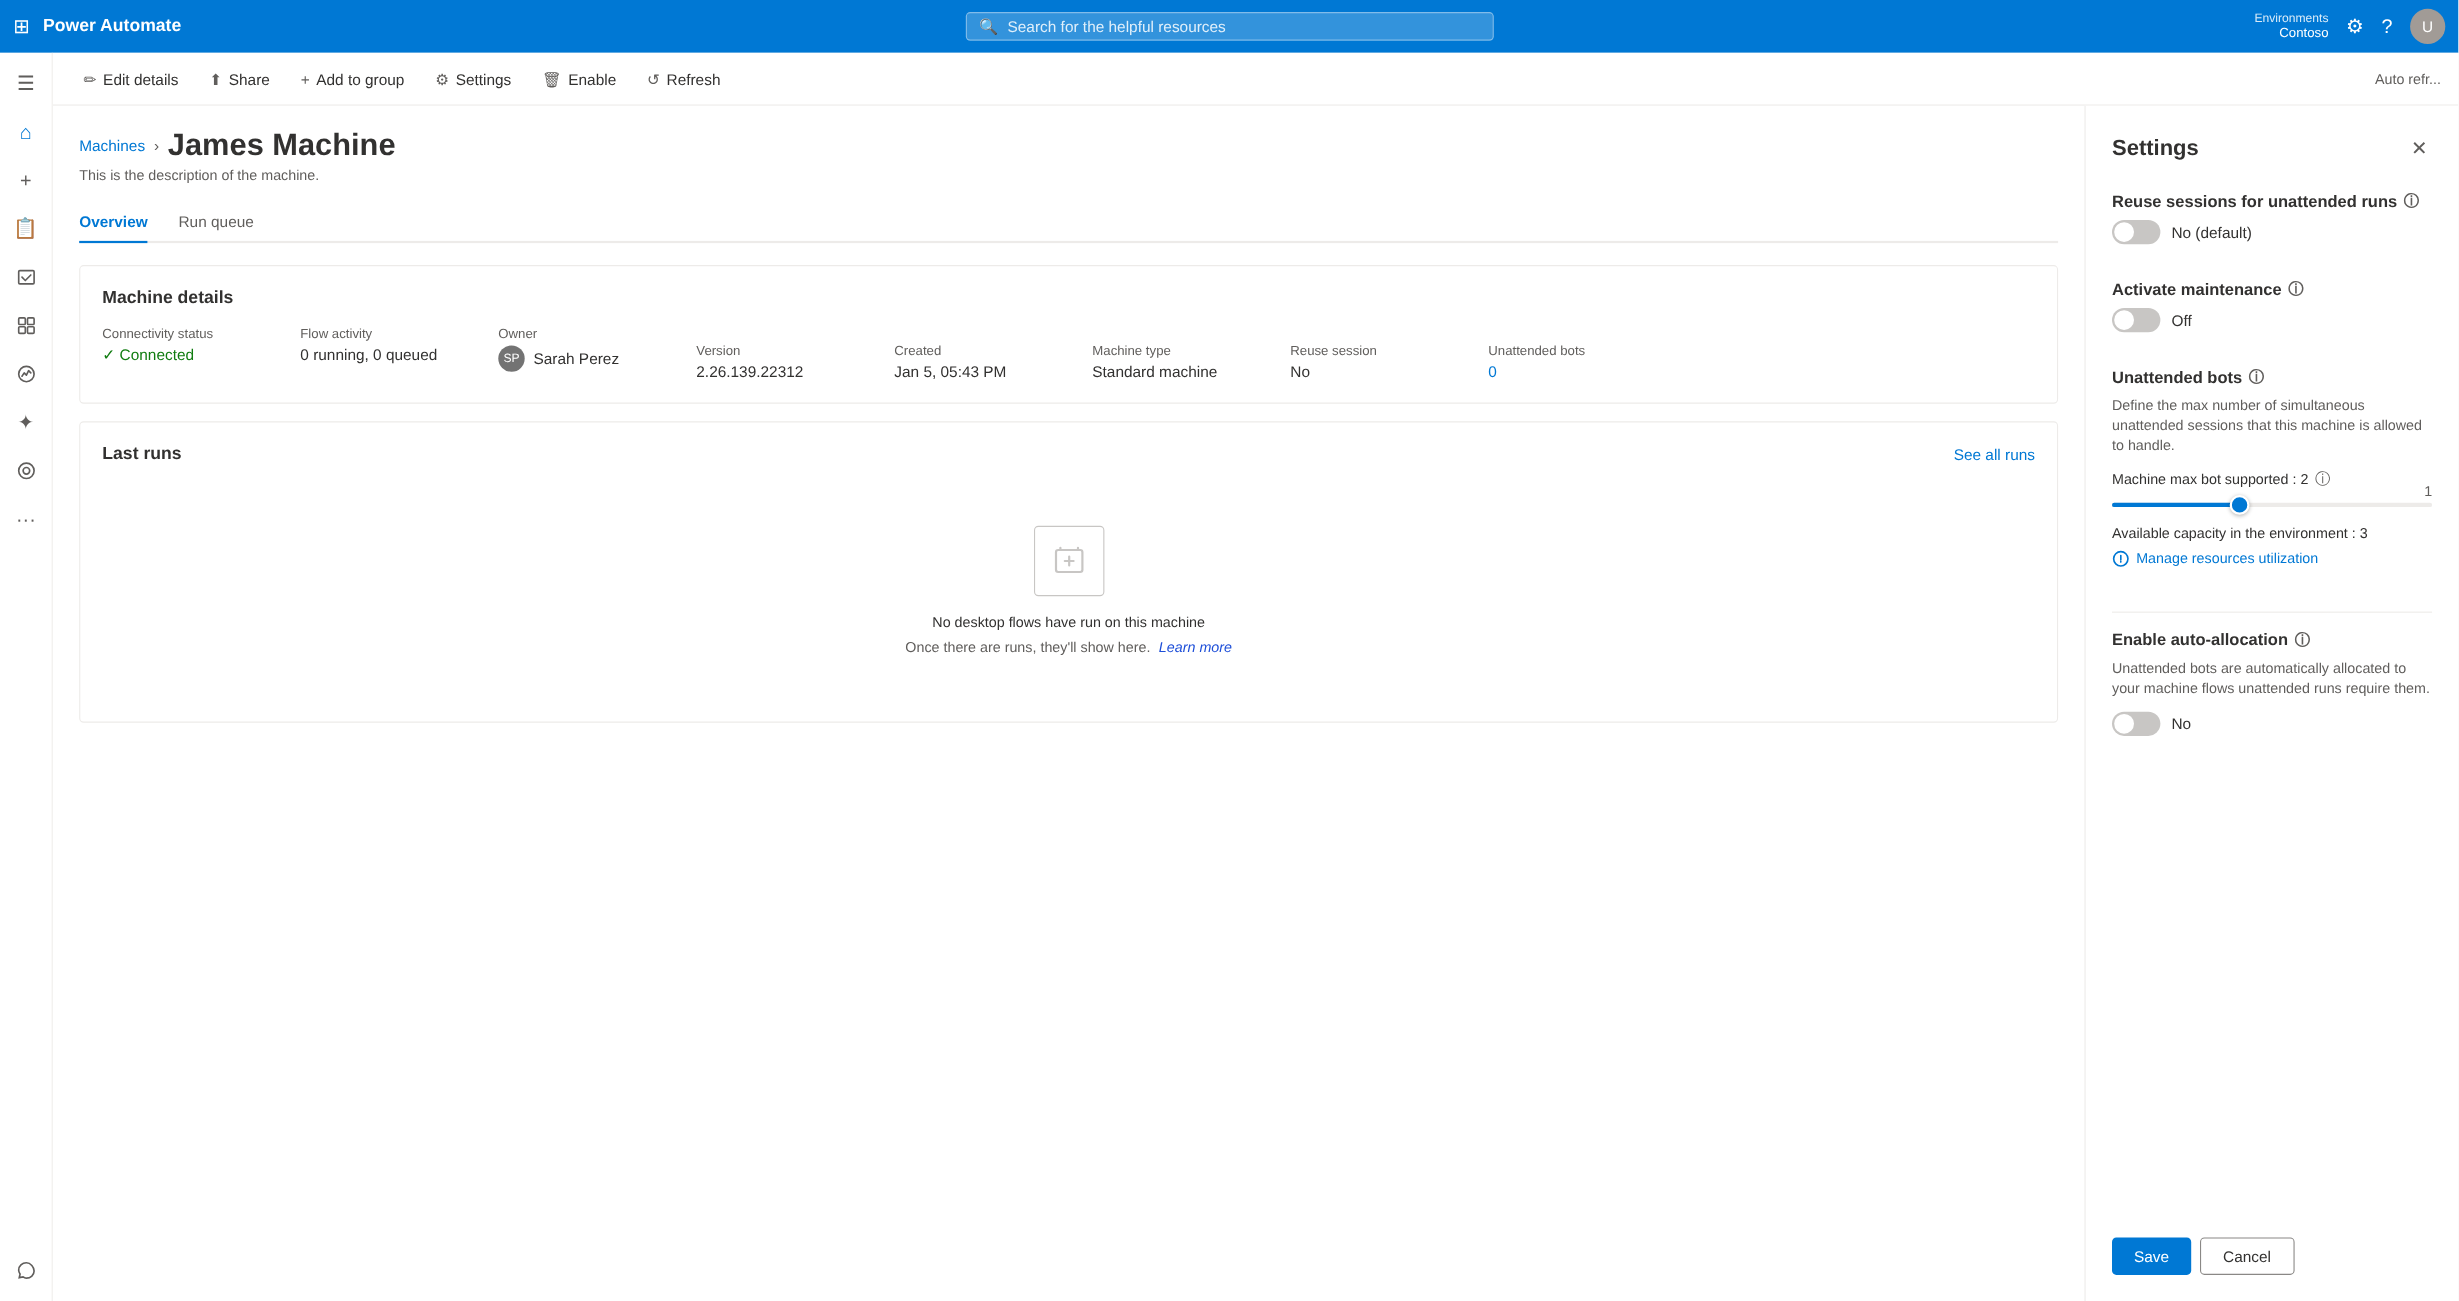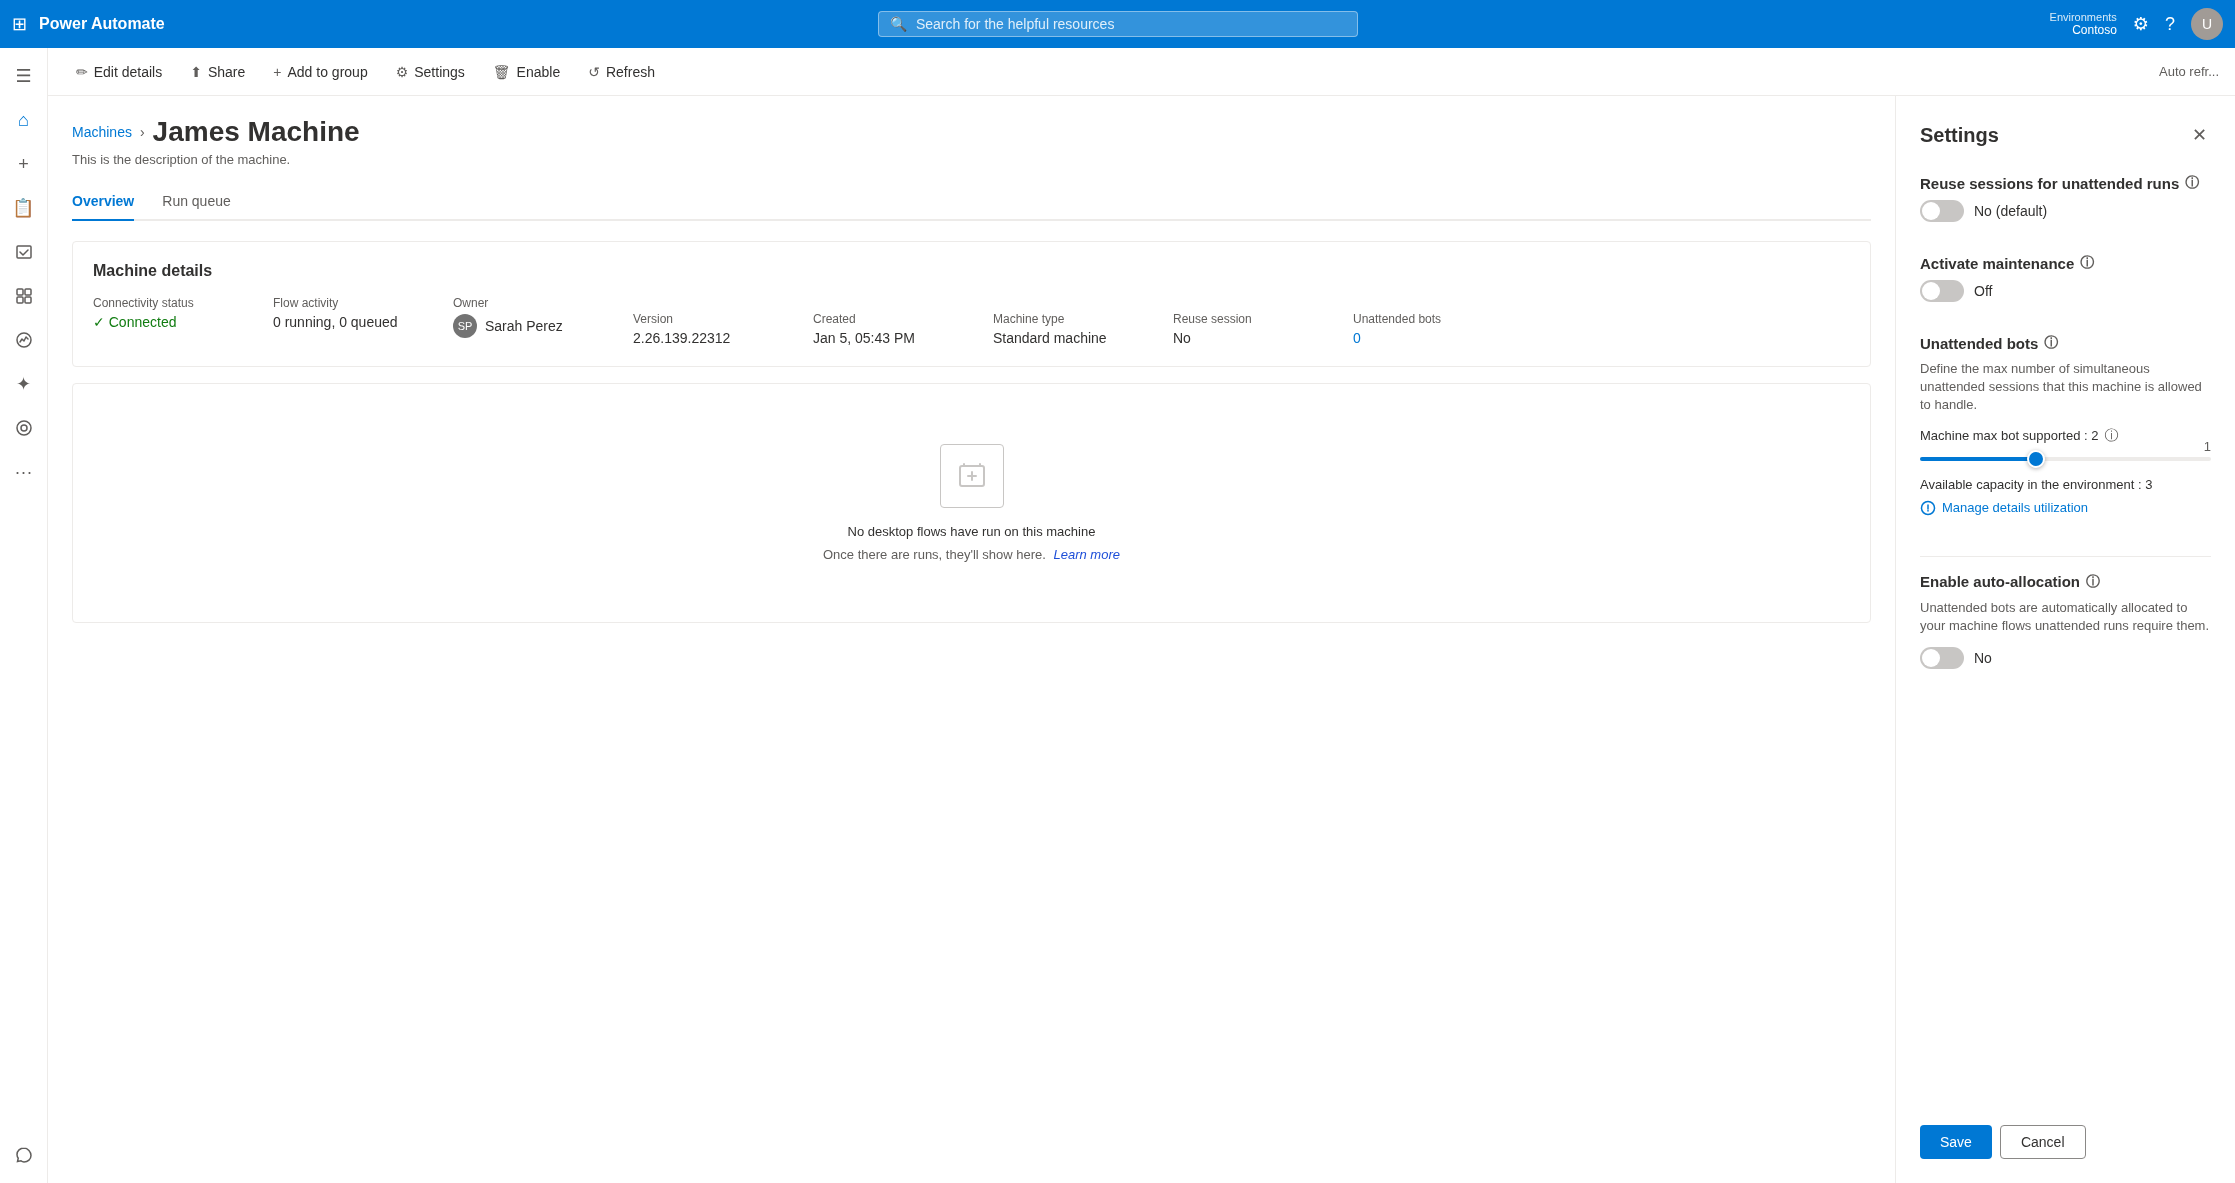--- a/index.html
+++ b/index.html
@@ -498,20 +498,24 @@
               <span class="detail-value">No</span>
             </div>
             <div class="detail-item" style="margin-top:16px;">
               <span class="detail-label">Unattended bots</span>
               <span class="detail-value blue">0</span>
             </div>
           </div>
         </div>
 
         <div class="card">
+          <div class="section-header">
+            <span class="section-title">Last runs</span>
+            <a class="see-all-link">See all runs</a>
+          </div>
           <div class="empty-state">
             <div class="empty-icon">
               <svg width="32" height="32" viewBox="0 0 32 32" fill="none">
                 <rect x="4" y="6" width="24" height="20" rx="2" stroke="#c8c6c4" stroke-width="2"></rect>
                 <path d="M16 12v8M12 16h8" stroke="#c8c6c4" stroke-width="2" stroke-linecap="round"></path>
                 <path d="M8 6V4M24 6V4" stroke="#c8c6c4" stroke-width="2" stroke-linecap="round"></path>
               </svg>
             </div>
             <div class="empty-title">No desktop flows have run on this machine</div>
             <div class="empty-desc">
@@ -570,21 +574,21 @@
               </div>
             </div>
           </div>
 
           <p class="capacity-text" style="margin-top:8px;">Available capacity in the environment : 3</p>
           <a class="manage-link">
             <svg width="16" height="16" viewBox="0 0 16 16" fill="none">
                 <circle cx="8" cy="8" r="6.5" stroke="#0078d4" stroke-width="1.5"></circle>
                 <path d="M8 5v4M8 10.5v.5" stroke="#0078d4" stroke-width="1.5" stroke-linecap="round"></path>
               </svg>
-            <span>Manage details utilization</span>
+            <span>Manage resources utilization</span>
           </a>
         </div>
 
         <div class="divider"></div>
 
         <div class="panel-section">
           <div class="panel-section-title">
             <span>Enable auto-allocation</span>
             <span class="info-icon">ⓘ</span>
           </div>

